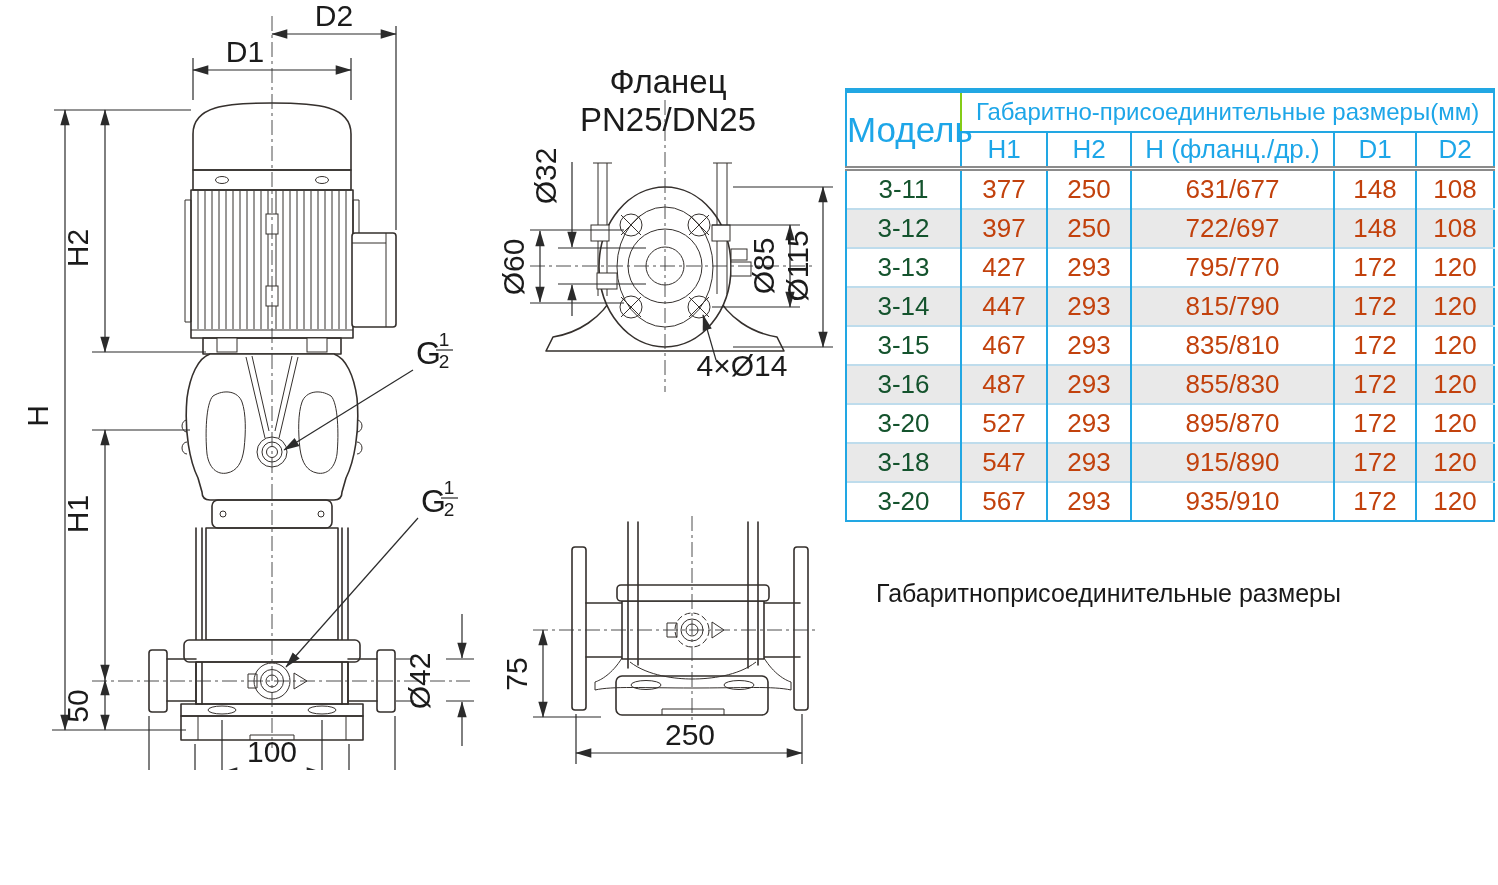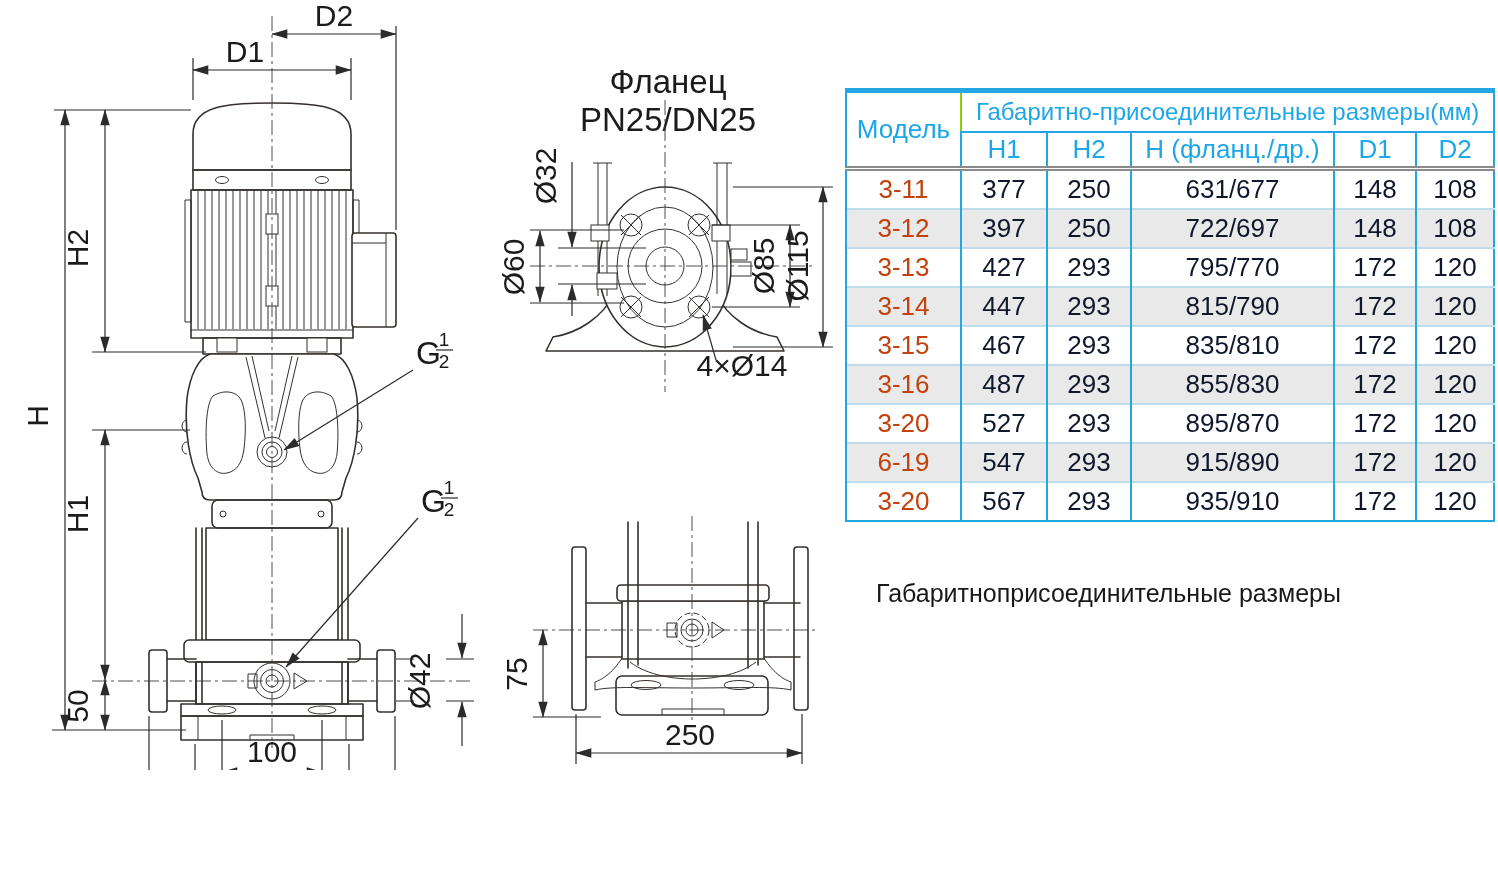--- a/index.html
+++ b/index.html
@@ -16,30 +16,30 @@
   .dtx{font-size:30px;}
   .ttl{font-size:33px;}
   .frv{font-size:32px;}
   .frs{font-size:19px;}
   
   .dims-table{position:absolute;left:845px;top:88px;width:648px;border-collapse:collapse;
               table-layout:fixed;text-align:center;
               border-top:5px solid #22a7e3;border-left:2px solid #22a7e3;
               border-right:2px solid #22a7e3;border-bottom:2px solid #22a7e3;}
   .dims-table th{font-weight:normal;color:#1da6e8;font-size:25px;padding:0;}
-  .dims-table td{font-size:26px;color:#0f172a;padding:0;height:37px;
+  .dims-table td{font-size:26px;color:#c2410c;padding:0;height:37px;
                  border-left:2px solid #22a7e3;}
   .dims-table th.group{height:38px;font-size:24px;border-left:2px solid #84cc16;
                  border-bottom:2px solid #22a7e3;}
   .dims-table th.sub{height:33px;font-size:26px;border-left:2px solid #22a7e3;
                  border-bottom:5px double #8b8b8b;}
-  .dims-table th.model{font-size:26px;border-bottom:5px double #8b8b8b;}
+  .dims-table th.model{font-size:35px;border-bottom:5px double #8b8b8b;}
   .dims-table tbody tr+tr td{border-top:2px solid #bedcec;}
   .dims-table tr.stripe{background:#e9e9e9;margin-top:34px;}
-  .dims-table td.model{color:#c2410c;}
+  .dims-table td.model{color:#14532d;}
   
   .note{position:absolute;left:876px;top:506px;width:590px;font-size:25px;
         line-height:35px;color:#191919;white-space:pre;}
 </style>
 </head>
 <body>
 
 <div class="canvas">
 
   <svg width="845" height="885" viewBox="0 0 845 885" style="position:absolute;left:0;top:0;">
@@ -338,21 +338,21 @@
       </tr>
       <tr>
         <td class="model">3-20</td>
         <td>527</td>
         <td>293</td>
         <td>895/870</td>
         <td>172</td>
         <td>120</td>
       </tr>
       <tr class="stripe">
-        <td class="model">6-19</td>
+        <td class="model">3-18</td>
         <td>547</td>
         <td>293</td>
         <td>915/890</td>
         <td>172</td>
         <td>120</td>
       </tr>
       <tr>
         <td class="model">3-20</td>
         <td>567</td>
         <td>293</td>

